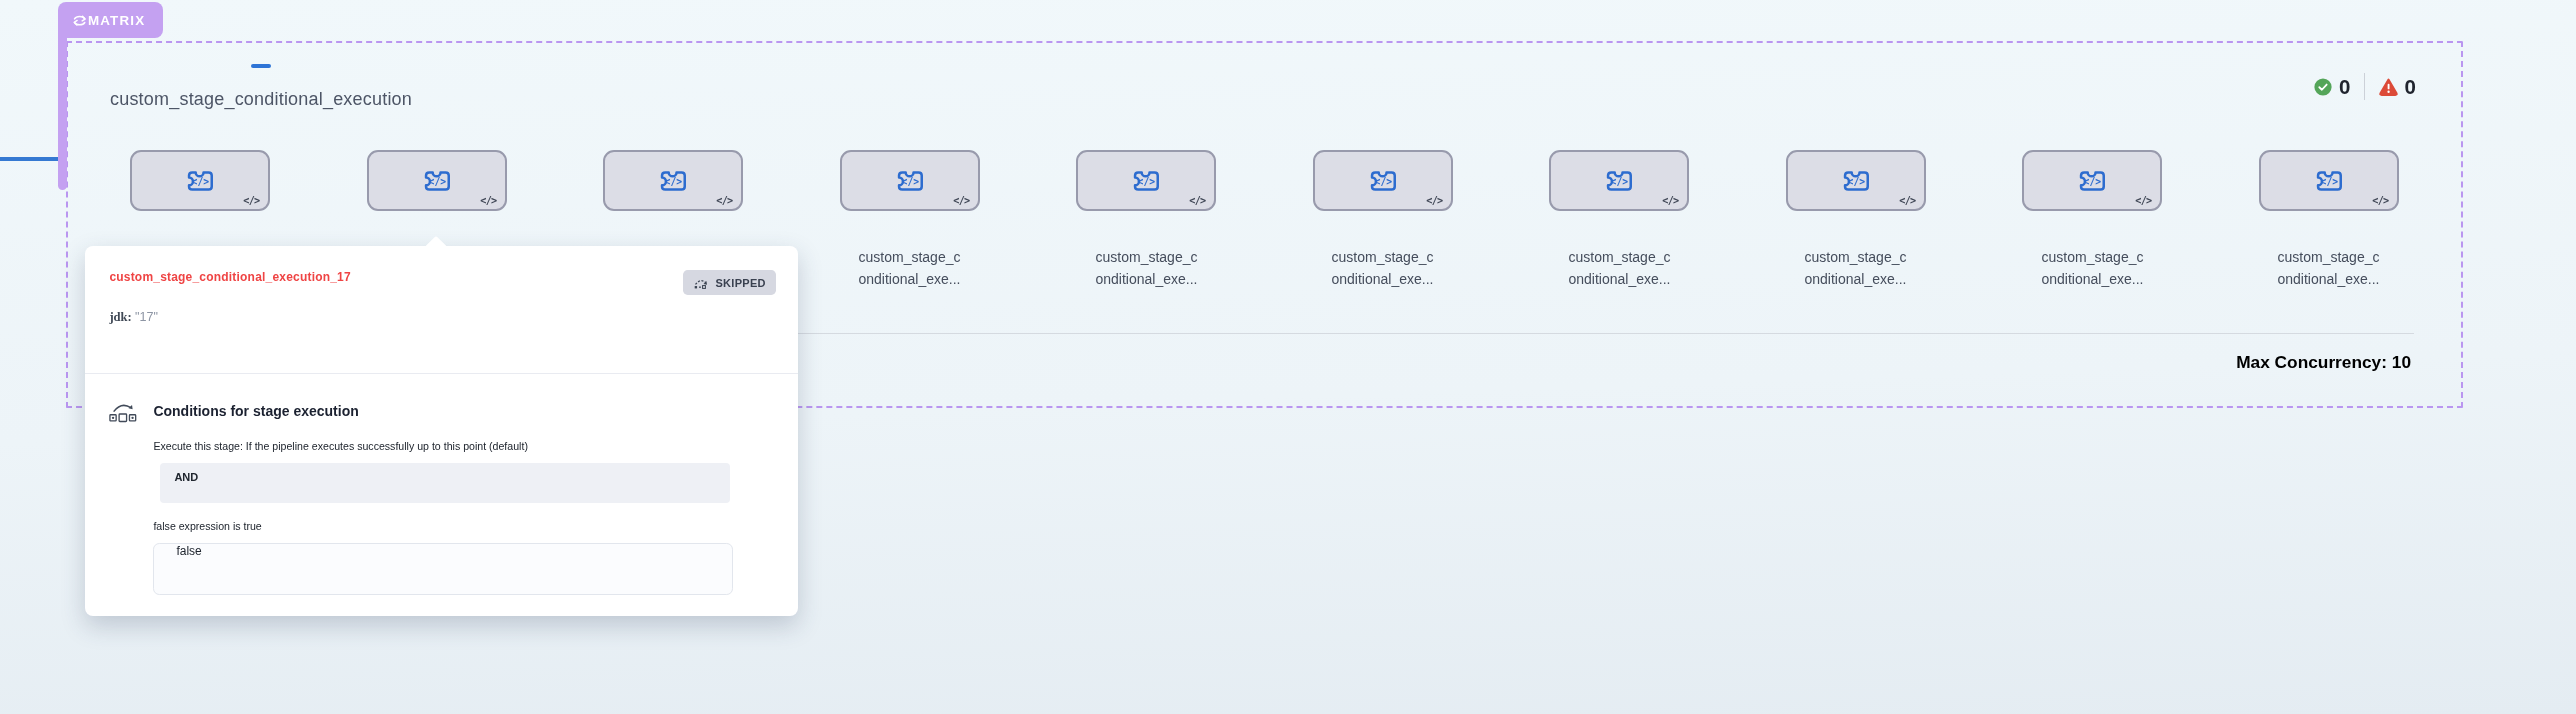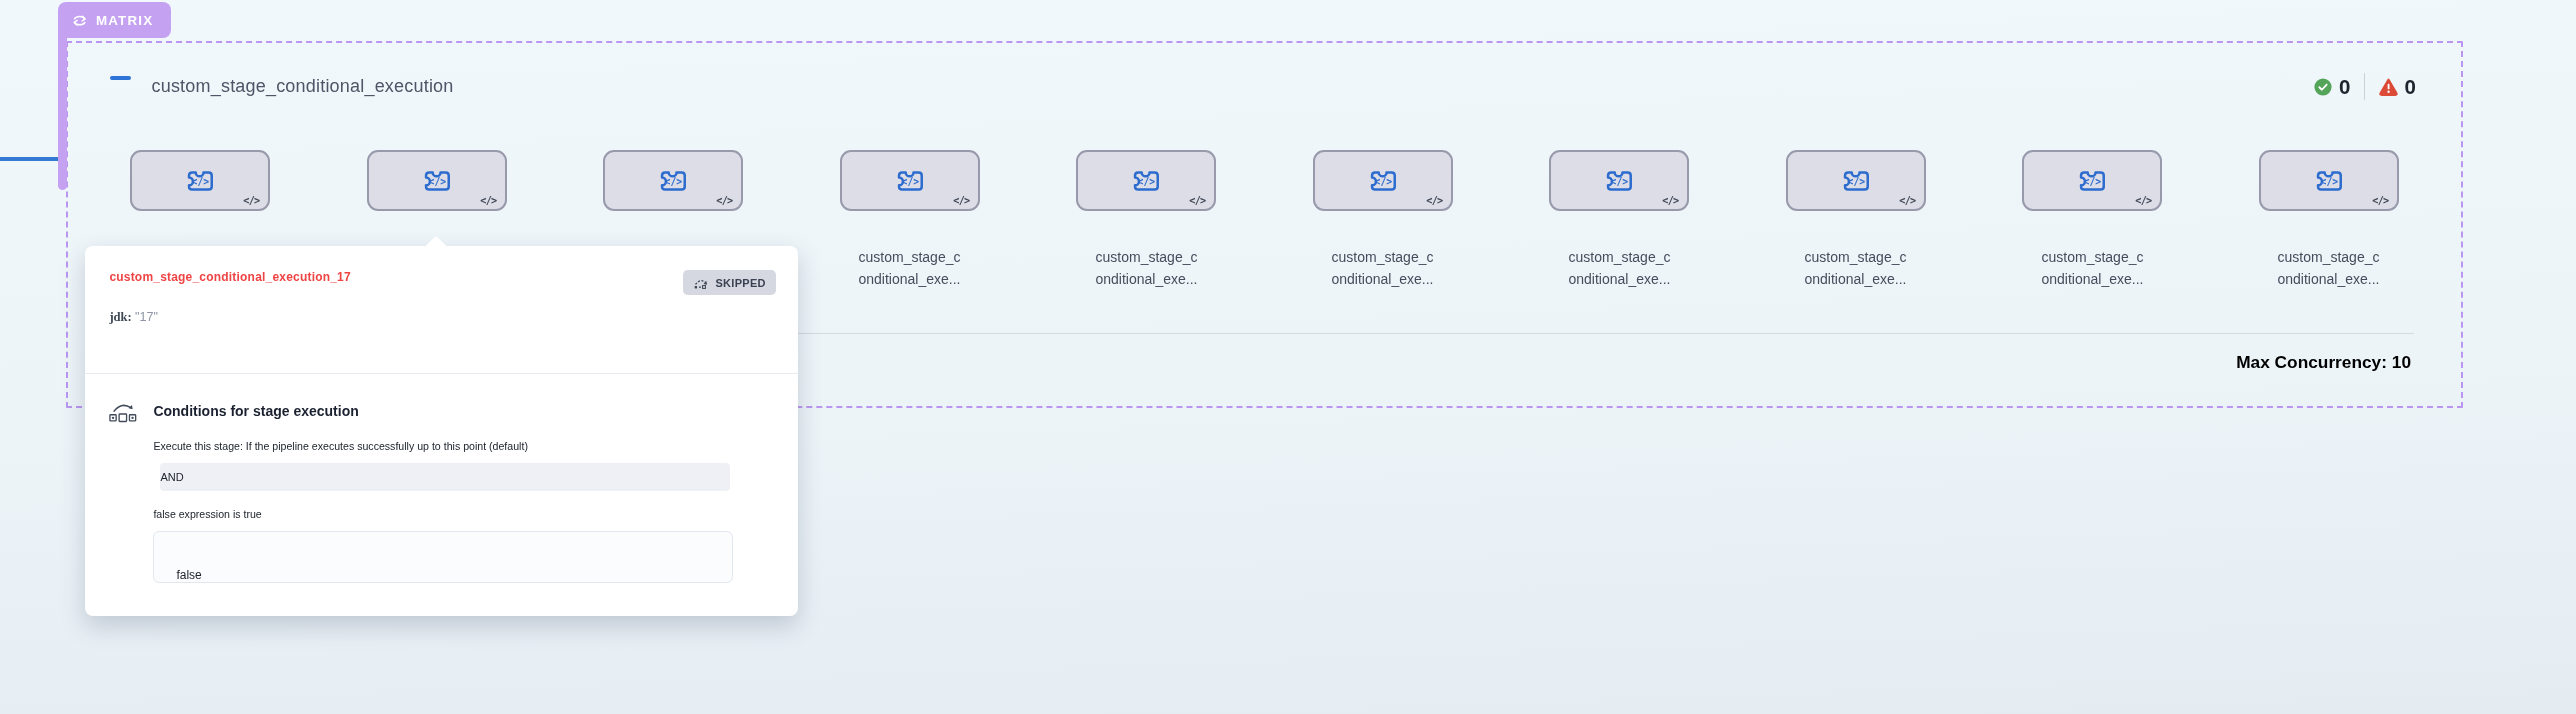--- a/index.html
+++ b/index.html
@@ -10,33 +10,33 @@
     position:relative; overflow:hidden;
   }
   .screen{ position:absolute; inset:0; }
 
   
   .connector{ position:absolute; left:0; top:157px; width:61px; height:4px;
     background:#3579d2; z-index:1; }
 
   
   .matrix-badge{ position:absolute; left:58px; top:2.4px; height:36px; z-index:4;
-    background:#c4a1f1; color:#fff; display:flex; align-items:center; gap:8px;
+    background:#c4a1f1; color:#fff; display:flex; align-items:center; 
     padding:0 17.3px 0 12.6px; border-radius:8px 8px 8px 0;
     font-size:13.4px; font-weight:bold; letter-spacing:1.2px; }
   .matrix-bar{ position:absolute; left:58px; top:32px; width:8.7px; height:158px;
     background:#c4a1f1; border-radius:0 0 4.7px 4.7px; z-index:3; }
 
   
   .matrix-box{ position:absolute; left:66px; top:41px; width:2397px; height:367px;
     border:2.4px dashed #b租2f0; border:2.4px dashed #ba96f0; border-radius:1.6px; z-index:2; }
 
   .box-header{ position:absolute; left:42px; right:45px; top:26px; height:35px;
     display:flex; align-items:center; justify-content:space-between; }
-  .header-left{ display:flex; gap:21px; }
+  .header-left{ display:flex; align-items:center; gap:21px;flex-direction:column; }
   .collapse-dash{ width:20.5px; height:4px; border-radius:2.4px; background:#2e74d6; cursor:pointer; }
   .box-title{ font-size:18px; color:#4d5566; font-weight:500; letter-spacing:0.2px; }
   .counts{ display:flex; align-items:center; gap:7px; }
   .count-num{ font-size:20.5px; font-weight:600; color:#20242e; }
   .count-divider{ width:1.6px; height:27px; background:#ccd1d8; margin:0 6.3px; }
 
   
   .stage-card{ position:absolute; top:107px; width:140px; height:61px;
     background:#dcdde6; border:2px solid #989aac; border-radius:11px;
     display:flex; align-items:center; justify-content:center; cursor:pointer; }
@@ -66,25 +66,25 @@
     display:flex; align-items:center; gap:6.3px;
     font-size:11px; font-weight:bold; color:#3a4150; letter-spacing:0.3px; }
   .tt-param{ margin-top:15px; font-size:12.6px; }
   .tt-param .k{ font-weight:bold; color:#3f4855;font-family:Liberation Serif, serif; }
   .tt-param .v{ color:#8d95a4; margin-left:3.2px; }
   .tt-divider{ border-top:0.8px solid #e9ebf1; }
   .tt-body{ padding:20.5px 24px 0 24.4px; }
   .tt-cond-head{ display:flex; align-items:flex-end; gap:16px; height:28px; }
   .tt-cond-head span{ font-size:14px; font-weight:bold; color:#1b2130; padding-bottom:4px; }
   .tt-default{ margin:17.3px 0 0 44px; font-size:10.6px; color:#20262f; }
-  .tt-and{ margin:11px 44px 0 51px; height:28px; line-height:28px; 
-    background:#eef0f5; border-radius:4px; font-size:11px; font-weight:normal; color:#20262f; }
+  .tt-and{ margin:11px 44px 0 51px; height:40px; line-height:28px; padding-left:14px;
+    background:#eef0f5; border-radius:4px; font-size:11px; font-weight:bold; color:#20262f; }
   .tt-expr-label{ margin:17.3px 0 0 44px; font-size:10.6px; color:#20262f; }
   .tt-expr-box{ margin:11px 41px 0 44px; height:52px; border:0.8px solid #e2e6ed;
-    border-radius:6.3px; background:#fbfcfe; display:flex; align-items:flex-end;
+    border-radius:6.3px; background:#fbfcfe; display:flex; align-items:flex-start;
     padding-left:22px; font-size:12px; color:#20262f; }
 
   svg{ display:block; }
 </style>
 </head>
 <body>
 
 <div class="screen">
 
   <div class="connector"></div>

